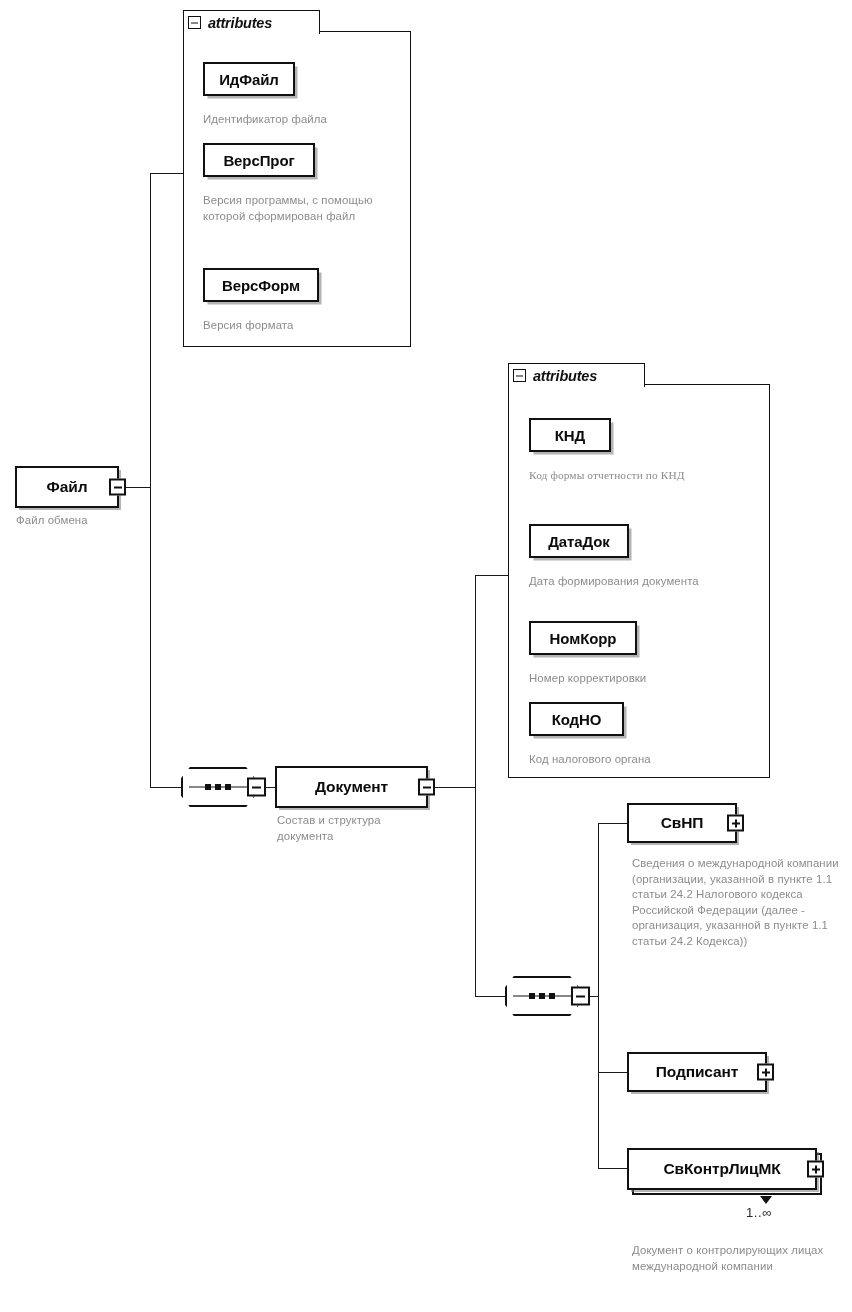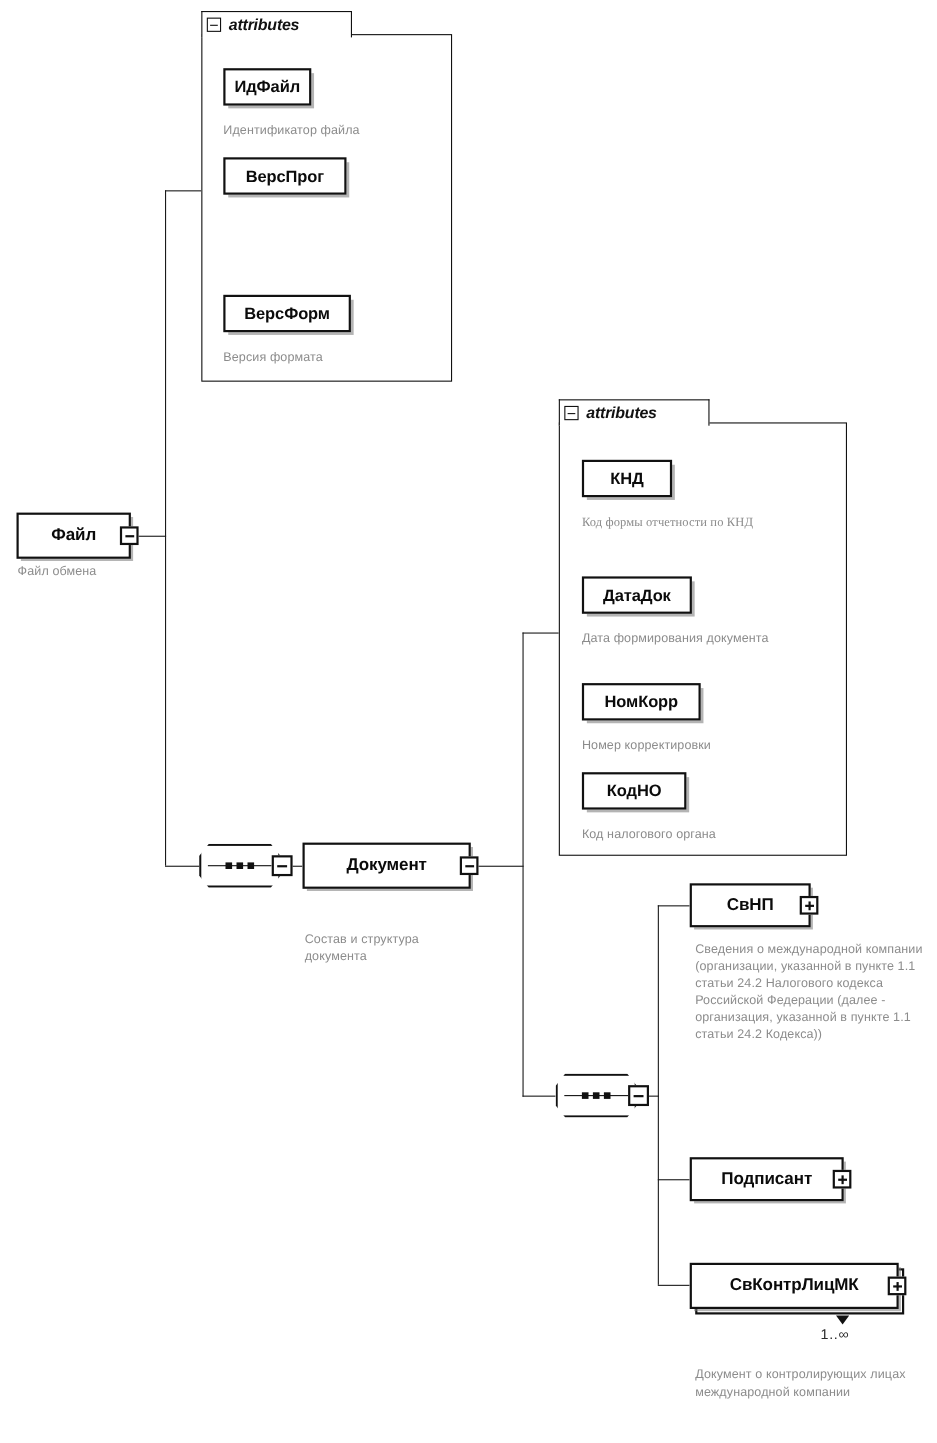--- a/index.html
+++ b/index.html
@@ -280,28 +280,29 @@
   </div>
   <div class="caption" style="left:16px; top:513px; width:150px;">Файл обмена</div>
 
   <div class="attr-box" style="left:183px; top:31px; width:228px; height:316px;"></div>
   <div class="attr-tab-mask" style="left:185px; top:26px; width:134px; height:8px;"></div>
   <div class="attr-tab" style="left:183px; top:10px; width:137px; height:24px;">
     <span class="toggle"></span>
     <span class="attr-label">attributes</span>
   </div>
 
-  <div class="attr-node" style="left:203px; top:62px; width:80px; height:34px;">
+  <div class="attr-node" style="left:203px; top:62px; width:92px; height:34px;">
     <span class="attr-node-title">ИдФайл</span>
   </div>
   <div class="caption" style="left:203px; top:112px; width:195px;">Идентификатор файла</div>
 
   <div class="attr-node" style="left:203px; top:143px; width:112px; height:34px;">
     <span class="attr-node-title">ВерсПрог</span>
   </div>
+  <div class="caption" style="left:203px; top:193px; width:178px;">Версия программы, с помощью которой сформирован файл</div>
 
   <div class="attr-node" style="left:203px; top:268px; width:116px; height:34px;">
     <span class="attr-node-title">ВерсФорм</span>
   </div>
   <div class="caption" style="left:203px; top:318px; width:185px;">Версия формата</div>
 
   <div class="seq" style="left:181px; top:767px;">
     <div class="seq-shape"></div>
     <div class="seq-line"></div>
     <div class="seq-dots">
@@ -311,21 +312,21 @@
     </div>
     <div class="seq-toggle"></div>
   </div>
 
   <div class="node" style="left:275px; top:766px; width:153px; height:42px;">
     <div class="node-box">
       <span class="node-title">Документ</span>
       <span class="node-toggle"></span>
     </div>
   </div>
-  <div class="caption" style="left:277px; top:813px; width:150px;margin-top:34px;">Состав и структура документа</div>
+  <div class="caption" style="left:277px; top:813px; width:150px;">Состав и структура документа</div>
 
   <div class="attr-box" style="left:508px; top:384px; width:262px; height:394px;"></div>
   <div class="attr-tab-mask" style="left:510px; top:379px; width:134px; height:8px;"></div>
   <div class="attr-tab" style="left:508px; top:363px; width:137px; height:24px;">
     <span class="toggle"></span>
     <span class="attr-label">attributes</span>
   </div>
 
   <div class="attr-node" style="left:529px; top:418px; width:82px; height:34px;">
     <span class="attr-node-title">КНД</span>

